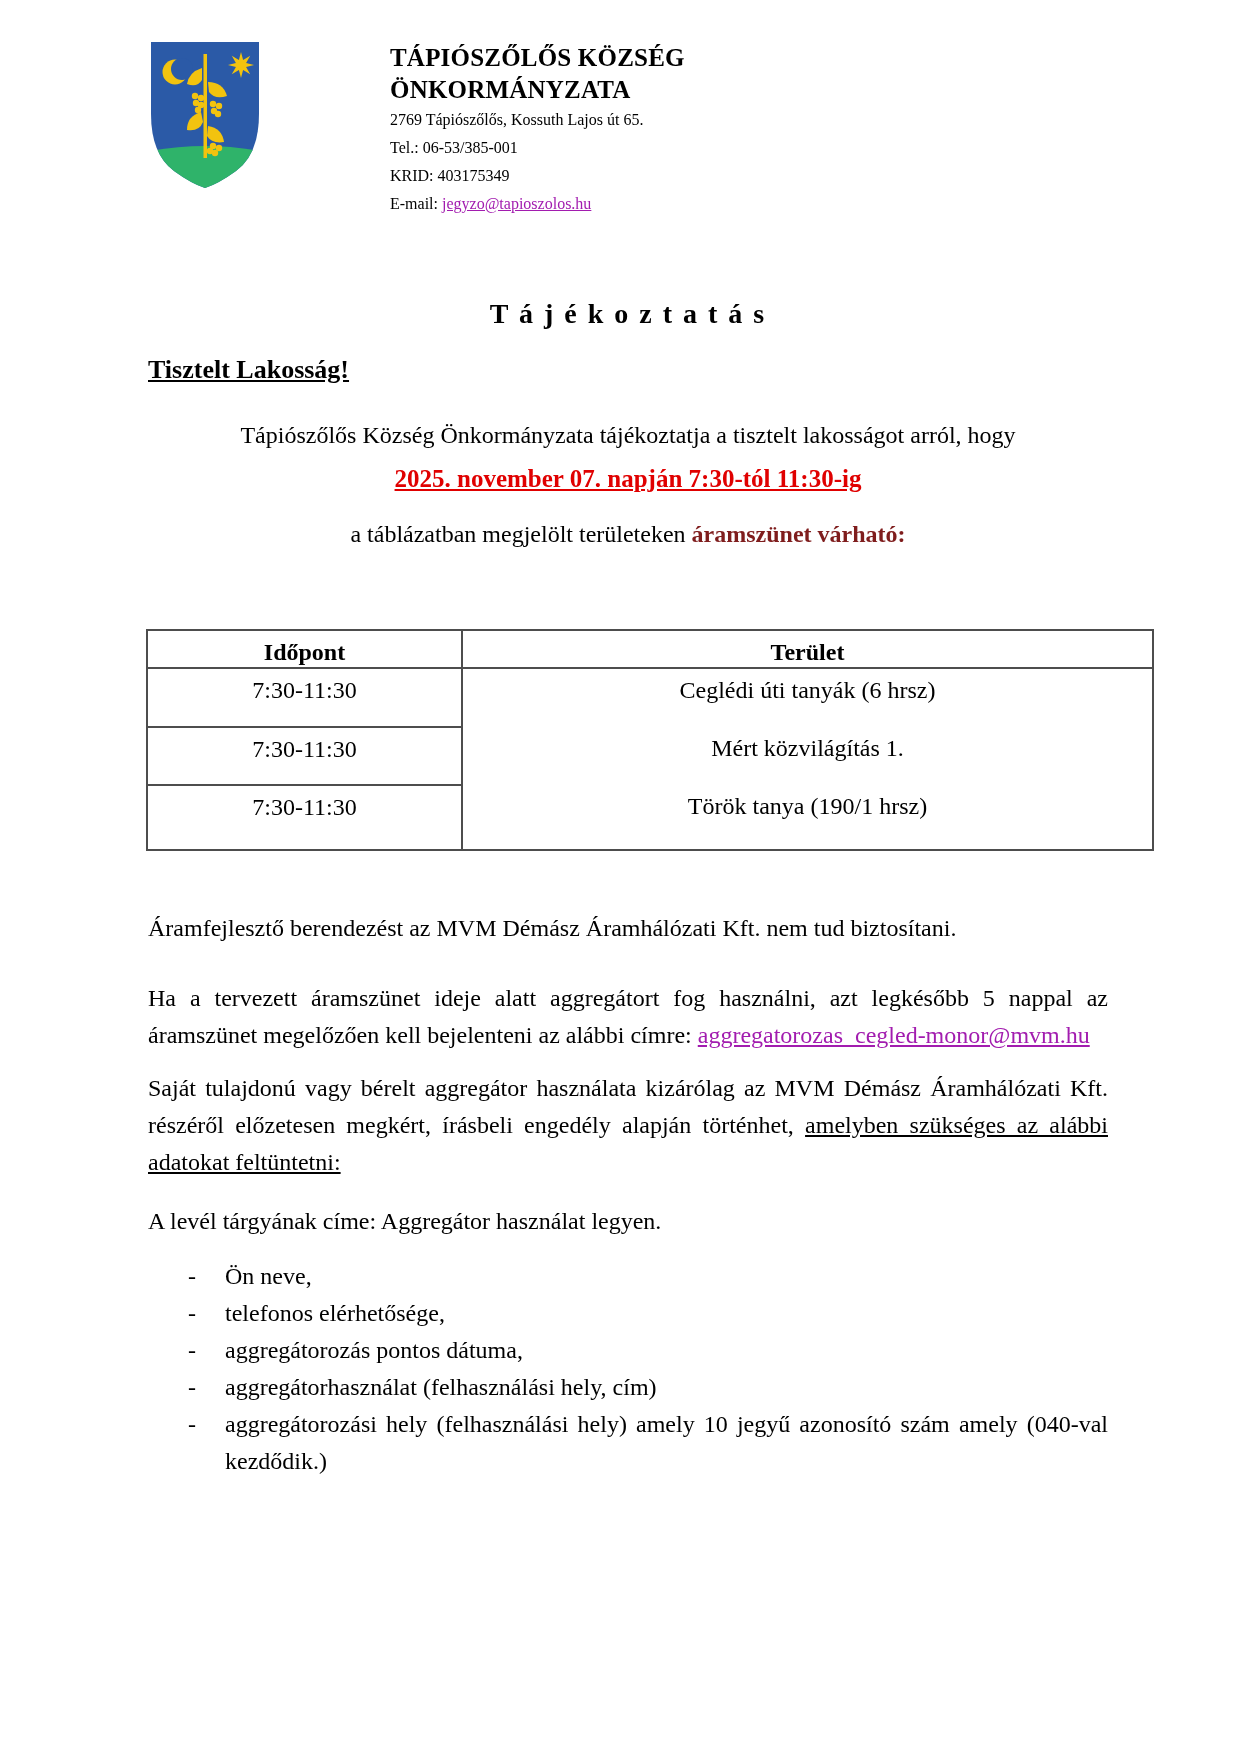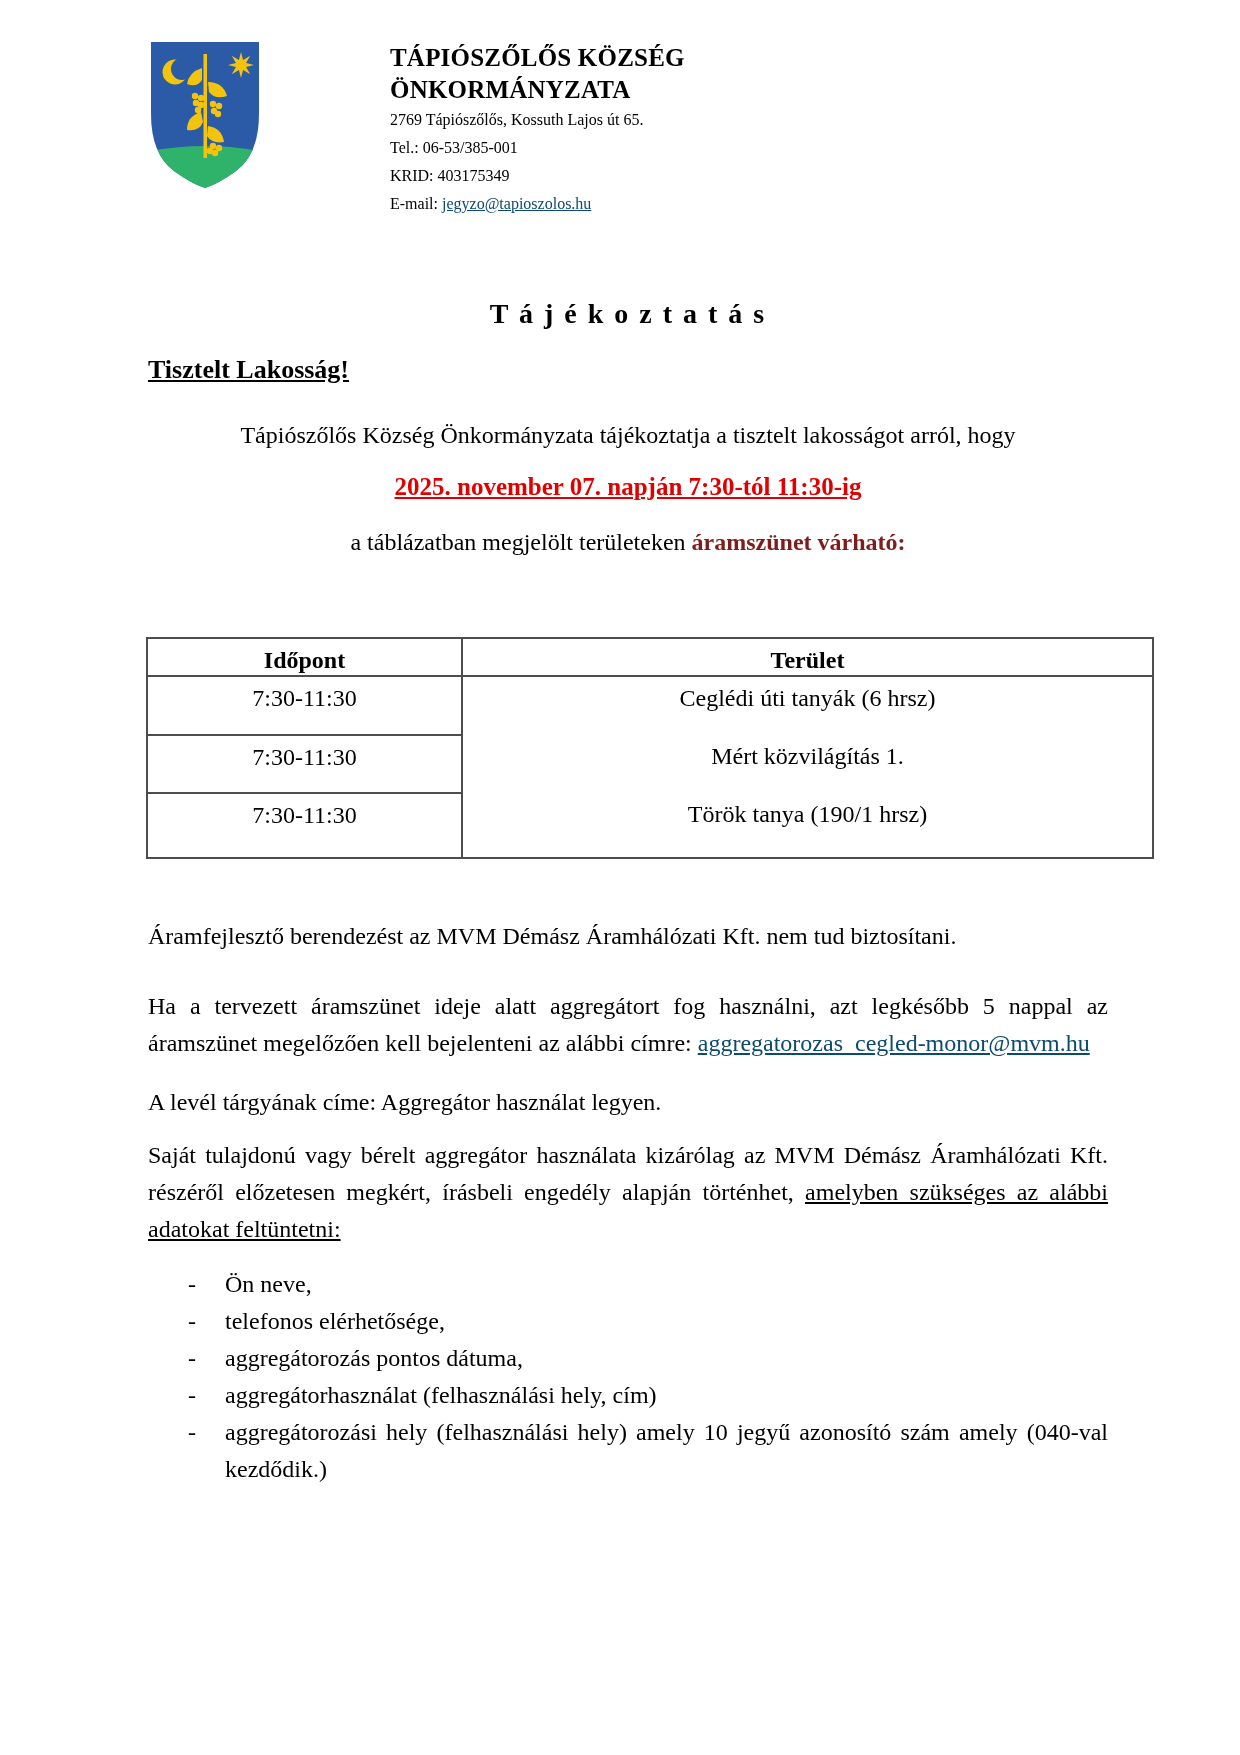--- a/index.html
+++ b/index.html
@@ -13,28 +13,28 @@
     font-family: "Liberation Serif", "DejaVu Serif", serif;
     color: #000000;
     overflow: hidden;
   }
   
   .header { position: relative; height: 240px; }
   .crest { position: absolute; left: 145px; top: 38px; width: 120px; height: 152px; }
   .header-text { position: absolute; left: 390px; top: 42px; width: 540px; }
   .org-name { font-weight: bold; font-size: 25px; line-height: 32px; letter-spacing: 0.2px; }
   .hline { font-size: 16px; line-height: 28px; }
-  a.doc-link, .doc-link { color: #0c4a6e; text-decoration: underline; cursor: pointer; }
+  a.doc-link, .doc-link { color: #a21caf; text-decoration: underline; cursor: pointer; }
   
   .content { margin-left: 148px; margin-right: 132px; } 
   .doc-title { margin-top: 57px; text-align: center; font-weight: bold; font-size: 28px; line-height: 34px; letter-spacing: 2px; }
   .salutation { margin-top: 22px; font-weight: bold; font-size: 26px; line-height: 34px; }
   .salutation span { text-decoration: underline; }
   .intro { margin-top: 31px; text-align: center; font-size: 24px; line-height: 34px; }
-  .outage-date { margin-top: 18px; text-align: center; font-size: 25px; line-height: 34px;
+  .outage-date { margin-top: 10px; text-align: center; font-size: 25px; line-height: 34px;
                  font-weight: bold; color: #e00000; text-decoration: underline; }
   .outage-line { margin-top: 21px; text-align: center; font-size: 24px; line-height: 34px; }
   .outage-highlight { color: #7f1d1d; font-weight: bold; }
   
   table.outage { margin-top: 78px; margin-left: -2px; width: 1008px;
                  border-collapse: collapse; border: 2px solid #4d4d4d; table-layout: fixed; }
   table.outage td, table.outage th { vertical-align: top; text-align: center; padding-top: 6px;
                  font-size: 24px; line-height: 30px; font-weight: normal; }
   .col-time { width: 315px; border-right: 2px solid #4d4d4d; }
   tr.thead th { font-weight: bold; border-bottom: 2px solid #4d4d4d; height: 33px; }
@@ -140,23 +140,23 @@
         <td class="col-time">7:30-11:30</td>
         <td>Török tanya (190/1 hrsz)</td>
       </tr>
     </tbody>
       </table>
 
     <div class="para p1">Áramfejlesztő berendezést az MVM Démász Áramhálózati Kft. nem tud biztosítani.</div>
 
     <div class="para p2"><span>Ha a tervezett áramszünet ideje alatt aggregátort fog használni, azt legkésőbb 5 nappal az áramszünet megelőzően kell bejelenteni az alábbi címre: </span><a class="doc-link">aggregatorozas_cegled-monor@mvm.hu</a></div>
 
+    <div class="para p3"><span>Saját tulajdonú vagy bérelt aggregátor használata kizárólag az MVM Démász Áramhálózati Kft. részéről előzetesen megkért, írásbeli engedély alapján történhet, </span><span class="underlined">amelyben szükséges az alábbi adatokat feltüntetni:</span></div>
+
     <div class="para p4">A levél tárgyának címe: Aggregátor használat legyen.</div>
-
-    <div class="para p3"><span>Saját tulajdonú vagy bérelt aggregátor használata kizárólag az MVM Démász Áramhálózati Kft. részéről előzetesen megkért, írásbeli engedély alapján történhet, </span><span class="underlined">amelyben szükséges az alábbi adatokat feltüntetni:</span></div>
 
     <div class="dash-list">
       <div class="dash-item"><span class="dash-marker">-</span><span>Ön neve,</span></div>
       <div class="dash-item"><span class="dash-marker">-</span><span>telefonos elérhetősége,</span></div>
       <div class="dash-item"><span class="dash-marker">-</span><span>aggregátorozás pontos dátuma,</span></div>
       <div class="dash-item"><span class="dash-marker">-</span><span>aggregátorhasználat (felhasználási hely, cím)</span></div>
       <div class="dash-item"><span class="dash-marker">-</span><span>aggregátorozási hely (felhasználási hely) amely 10 jegyű azonosító szám amely (040-val kezdődik.)</span></div>
     </div>
 
   </div>

